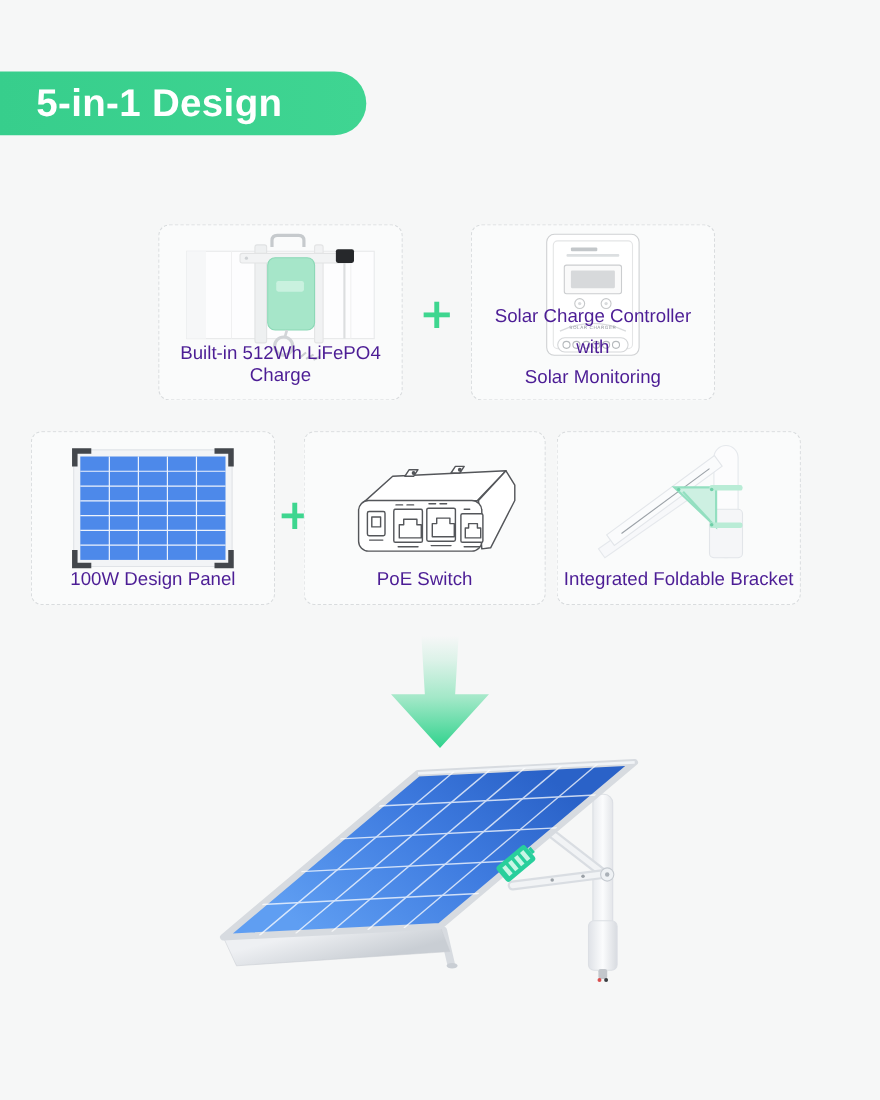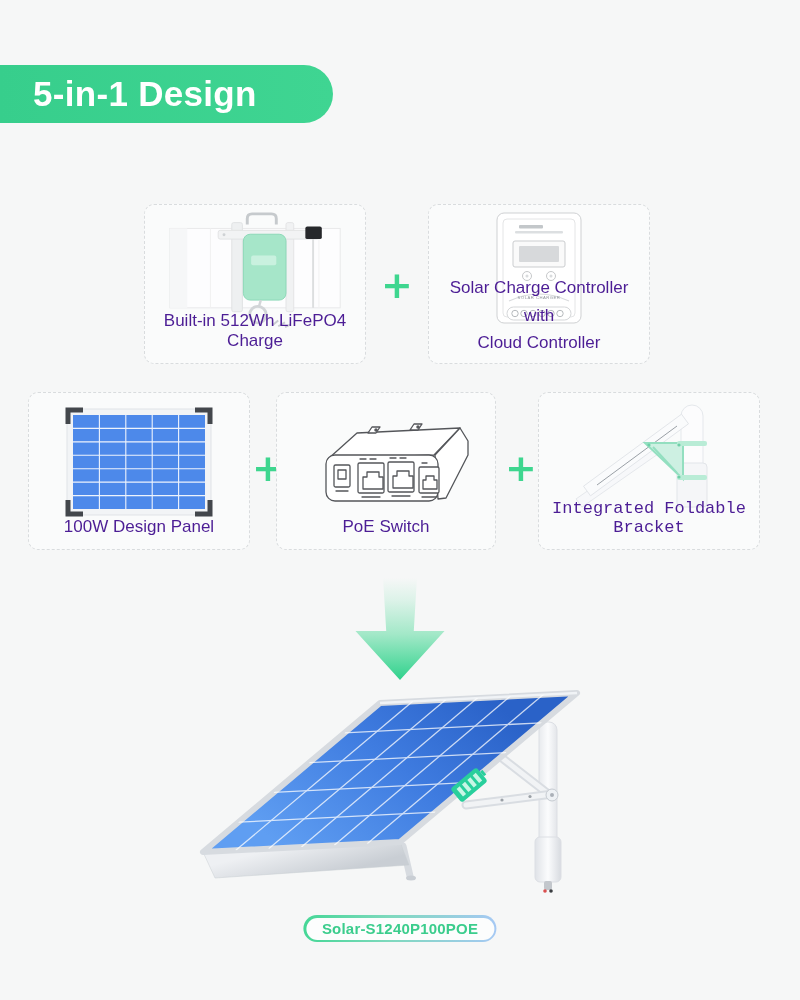--- a/index.html
+++ b/index.html
@@ -91,21 +91,21 @@
         <circle cx="22" cy="102.5" r="3.2"></circle>
           <circle cx="31" cy="102.5" r="3.2"></circle>
           <circle cx="40" cy="102.5" r="3.2"></circle>
         <circle cx="49" cy="102.5" r="3.2"></circle>
           <circle cx="58" cy="102.5" r="3.2"></circle>
           <circle cx="67" cy="102.5" r="3.2"></circle>
       </g>
     </svg>
     <div class="card-label two-line">
       <span>Solar Charge Controller with</span><br>
-      <span>Cloud Controller</span>
+      <span>Solar Monitoring</span>
     </div>
   </div>
 
   <div class="card" style="left:28px;top:392px;width:222px;height:158px;">
     <svg class="card-ill" style="top:12px;" width="150" height="114" viewBox="0 0 150 114">
       <rect x="3" y="4" width="144" height="106" rx="2" fill="#f2f4f6" stroke="#e0e3e7"></rect>
       <rect x="9" y="10" width="132" height="94" fill="#4d89ea"></rect>
       <g stroke="#ffffff" stroke-width="1.1" opacity=".9">
         <line x1="35.4" y1="10" x2="35.4" y2="104"></line>
           <line x1="61.8" y1="10" x2="61.8" y2="104"></line>
@@ -150,21 +150,21 @@
         <path d="M121,86 v-9 h3 v-4 h8 v4 h3 v9 z" fill="none"></path>
         <path d="M58,56 h6 M68,56 h6 M88,55 h6 M98,55 h6 M120,60 h5" fill="none"></path>
         <path d="M60,94 h18 M90,93 h18 M120,94 h14 M34,88 h12" fill="none"></path>
       </g>
     </svg>
     <div class="card-label">PoE Switch</div>
   </div>
 
   <div class="plus" style="left:501px;top:448px;">+</div>
 
-  <div class="card" style="left:538px;top:392px;width:222px;height:158px;font-family:Liberation Mono, monospace;">
+  <div class="card" style="left:506px;top:392px;width:222px;height:158px;">
     <svg class="card-ill" style="top:6px;" width="152" height="116" viewBox="0 0 152 116">
       <rect x="108" y="6" width="22" height="102" rx="11" fill="#fcfcfd" stroke="#e5e8ec"></rect>
       <rect x="104" y="64" width="30" height="44" rx="4" fill="#f5f6f8" stroke="#e2e5e9"></rect>
       <polygon points="3.1,99.9 89.1,39.9 94.9,48.1 8.9,108.1" fill="#f7f8fa" stroke="#e5e8ec"></polygon>
       <polygon points="10.5,87.2 108.5,15.2 115.5,24.8 17.5,96.8" fill="#fafbfc" stroke="#e3e6ea"></polygon>
       <line x1="24" y1="86" x2="104" y2="27" stroke="#9aa0a6" stroke-width="1"></line>
       <polygon points="72,44 110,44 110,80" fill="#cdf0e2" stroke="#93dfc0" stroke-width="2"></polygon>
       <line x1="80" y1="48" x2="104" y2="74" stroke="#93dfc0" stroke-width="2"></line>
       <rect x="104" y="42" width="30" height="5" rx="2" fill="#b9ecd6"></rect>
       <rect x="104" y="76" width="30" height="5" rx="2" fill="#b9ecd6"></rect>
@@ -232,17 +232,14 @@
     <g transform="translate(319,123) rotate(-40)">
       <rect x="-17" y="-9" width="34" height="18" rx="3" fill="#28cf9c"></rect>
       <rect x="-12" y="-5" width="4" height="10" fill="#d9f9ed" opacity=".9"></rect>
       <rect x="-5" y="-5" width="4" height="10" fill="#d9f9ed" opacity=".9"></rect>
       <rect x="2" y="-5" width="4" height="10" fill="#d9f9ed" opacity=".9"></rect>
       <rect x="9" y="-5" width="4" height="10" fill="#d9f9ed" opacity=".9"></rect>
       <rect x="17" y="-3" width="3" height="6" fill="#28cf9c"></rect>
     </g>
   </svg>
 
-  <div class="badge-border">
-    <div class="badge-inner">Solar-S1240P100POE</div>
-  </div>
 
 </div>
 
 </body></html>

